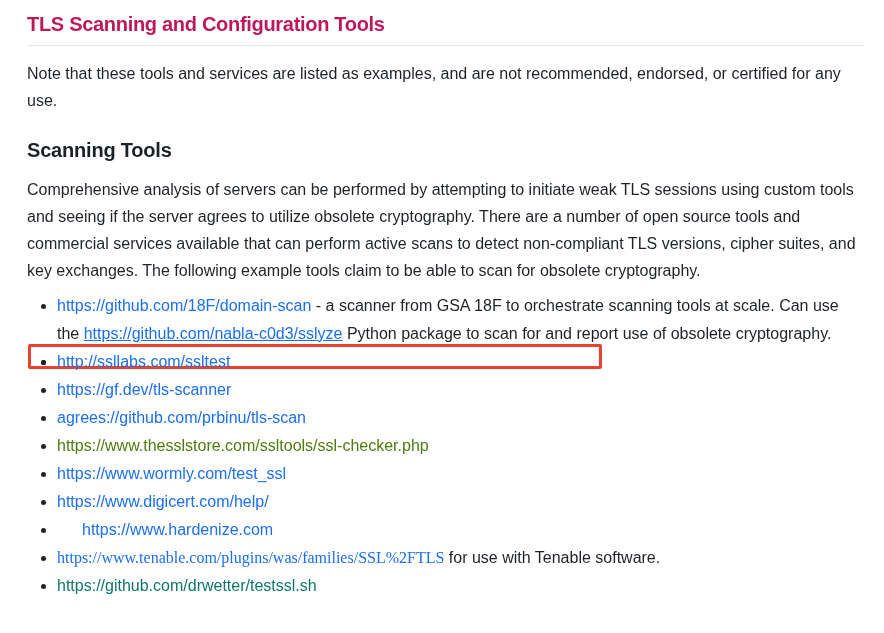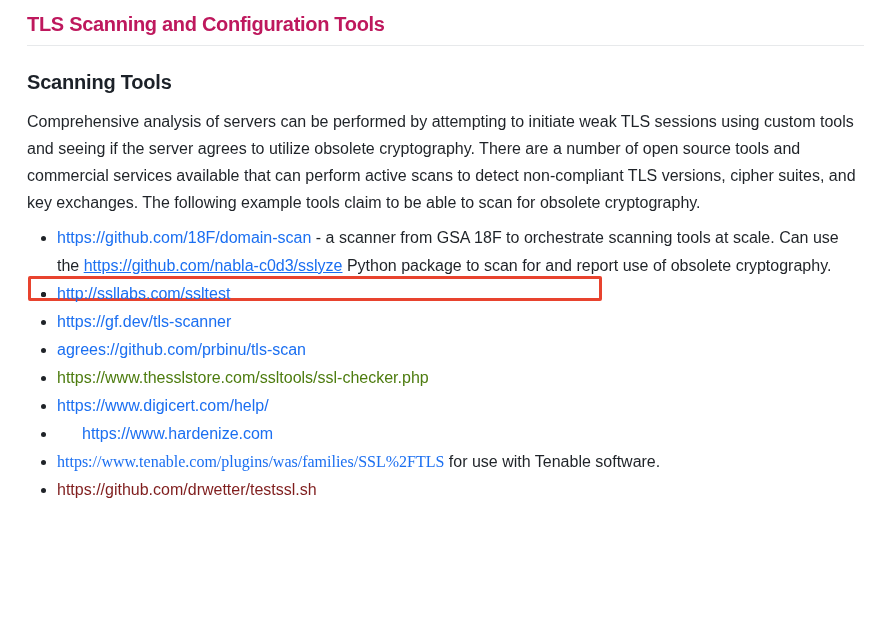--- a/index.html
+++ b/index.html
@@ -76,27 +76,29 @@
     border-radius: 2px;
     pointer-events: none;
   }
 </style>
 </head>
 <body>
 
 <div class="page">
   <h1 class="title">TLS Scanning and Configuration Tools</h1>
   <div class="title-divider"></div>
+  <p class="body-text">Note that these tools and services are listed as examples, and are not recommended, endorsed, or certified for any use.</p>
   <h2 class="section-heading">Scanning Tools</h2>
   <p class="body-text">Comprehensive analysis of servers can be performed by attempting to initiate weak TLS sessions using custom tools and seeing if the server agrees to utilize obsolete cryptography. There are a number of open source tools and commercial services available that can perform active scans to detect non-compliant TLS versions, cipher suites, and key exchanges. The following example tools claim to be able to scan for obsolete cryptography.</p>
   <ul class="tools-list" id="tools-list">
       <li><a class="tool-link" style="color: rgb(27, 111, 241);">https://github.com/18F/domain-scan</a><span> - a scanner from GSA 18F to orchestrate scanning tools at scale. Can use the </span><a class="tool-link" style="color: rgb(27, 111, 241); text-decoration: underline;">https://github.com/nabla-c0d3/sslyze</a><span> Python package to scan for and report use of obsolete cryptography.</span></li>
       <li><span class="red-box"></span></li>
       <li><a class="tool-link" style="color: rgb(27, 111, 241);">http://ssllabs.com/ssltest</a></li>
       <li><a class="tool-link" style="color: rgb(27, 111, 241);">https://gf.dev/tls-scanner</a></li>
       <li><a class="tool-link" style="color: rgb(27, 111, 241);">agrees://github.com/prbinu/tls-scan</a></li>
       <li><a class="tool-link" style="color: #4d7c0f;">https://www.thesslstore.com/ssltools/ssl-checker.php</a></li>
+      <li><a class="tool-link" style="color: rgb(27, 111, 241);">https://www.wormly.com/test_ssl</a></li>
       <li><a class="tool-link" style="color: rgb(27, 111, 241);">https://www.digicert.com/help/</a></li>
       <li><a class="tool-link" style="color: rgb(27, 111, 241); margin-left: 25px;">https://www.hardenize.com</a></li>
       <li><a class="tool-link" style="color: rgb(27, 111, 241); font-family: Liberation Serif, serif;">https://www.tenable.com/plugins/was/families/SSL%2FTLS</a><span> for use with Tenable software.</span></li>
-      <li><a class="tool-link" style="color: #7f1d1d;">https://github.com/drwetter/testssl.sh</a></li>
+      <li><a class="tool-link" style="color: #0f766e;">https://github.com/drwetter/testssl.sh</a></li>
     </ul>
 </div>
 
 </body></html>

